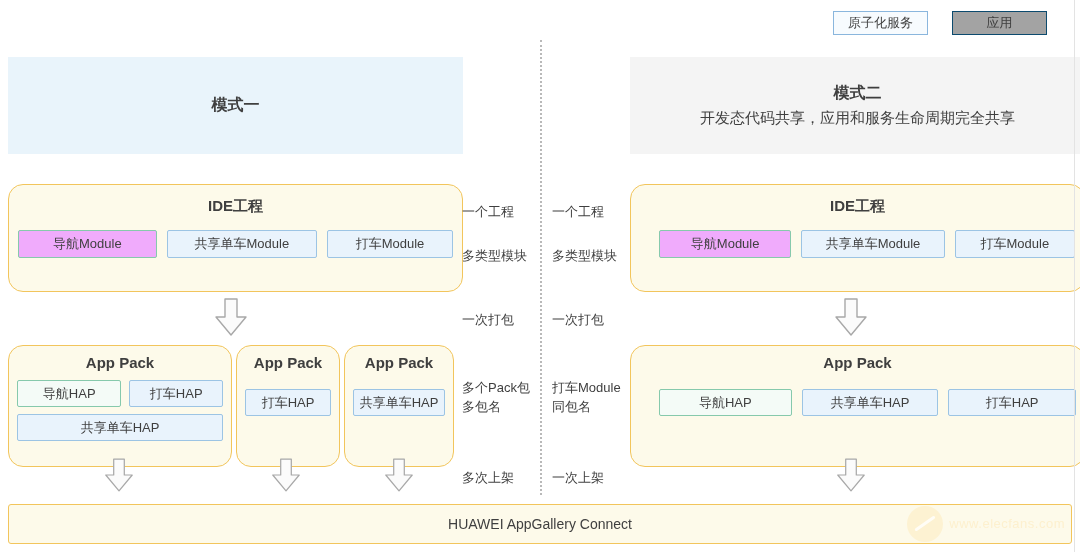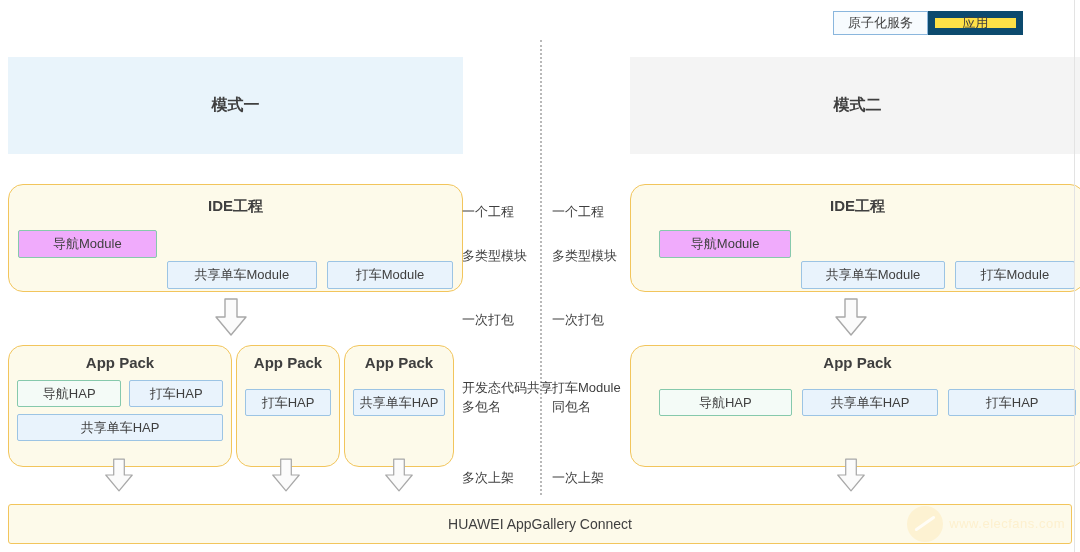--- a/index.html
+++ b/index.html
@@ -15,34 +15,35 @@
     overflow: hidden;
     position: relative;
   }
 
   
   .legend {
     position: absolute;
     top: 11px;
     left: 833px;
     display: flex;
+    gap: 24px;
   }
   .legend-chip {
     width: 95px;
     height: 24px;
     display: flex;
     align-items: center;
     justify-content: center;
     font-size: 13px;
     color: #3f3f3f;
     background: #fbfdff;
     box-sizing: border-box;
   }
   .chip-atomic { border: 1px solid #8ab6dd; background: #f7fbfe; }
-  .chip-app    { border: 7px solid #0c4a6e; background: #fde047; }
+  .chip-app    { border: 1px solid #0c4a6e; background: #a3a3a3; }
 
   
   .divider {
     position: absolute;
     left: 540px;
     top: 40px;
     width: 0;
     height: 455px;
     border-left: 2px dotted #b9b9b9;
   }
@@ -104,21 +105,21 @@
     display: flex;
     align-items: center;
     justify-content: center;
     font-size: 13px;
     color: #3f3f3f;
     box-sizing: border-box;
     border-radius: 2px;
     white-space: nowrap;
   }
   .chip.green { border: 1px solid #86c9ac; background: #f0abfc; }
-  .chip.blue  { border: 1px solid #9cc4e4; background: #e9f3fc; margin-top: 31px; }
+  .chip.blue  { border: 1px solid #9cc4e4; background: #e9f3fc; }
 
   .m-nav   { width: 143px; }
   .m-bike  { width: 155px; }
   .m-taxi  { width: 130px; }
 
   
   .mid-label {
     position: absolute;
     font-size: 13px;
     color: #3f3f3f;
@@ -315,33 +316,34 @@
 <svg class="arrow" style="left:271px; top:455px;" width="30" height="40" viewBox="0 0 34 40">
   <polygon points="11,2 23,2 23,20 32,20 17,38 2,20 11,20" fill="#fbfbfb" stroke="#a8a8a8" stroke-width="1.4" stroke-linejoin="round"></polygon>
 </svg>
 <svg class="arrow" style="left:384px; top:455px;" width="30" height="40" viewBox="0 0 34 40">
   <polygon points="11,2 23,2 23,20 32,20 17,38 2,20 11,20" fill="#fbfbfb" stroke="#a8a8a8" stroke-width="1.4" stroke-linejoin="round"></polygon>
 </svg>
 
 <div class="mid-label mid-left" style="top:203px;">一个工程</div>
 <div class="mid-label mid-left" style="top:247px;">多类型模块</div>
 <div class="mid-label mid-left" style="top:311px;">一次打包</div>
-<div class="mid-label mid-left" style="top:379px;">开发态代码共享
+<div class="mid-label mid-left" style="top:379px;">多个Pack包
 多包名</div>
 <div class="mid-label mid-left" style="top:469px;">多次上架</div>
 
 <div class="mid-label mid-right" style="top:203px;">一个工程</div>
 <div class="mid-label mid-right" style="top:247px;">多类型模块</div>
 <div class="mid-label mid-right" style="top:311px;">一次打包</div>
 <div class="mid-label mid-right" style="top:379px;">打车Module
 同包名</div>
 <div class="mid-label mid-right" style="top:469px;">一次上架</div>
 
 <div class="mode-header right" style="left:630px;">
   <div class="mode-title">模式二</div>
+  <div class="mode-sub">开发态代码共享，应用和服务生命周期完全共享</div>
 </div>
 
 <div class="panel ide-panel" style="left:630px;">
   <div class="panel-title">IDE工程</div>
   <div class="module-row" style="gap:10px; padding-left:28px;">
     <div class="chip green m-nav">
       <span>导航Module</span>
     </div>
     <div class="chip blue m-bike">
       <span>共享单车Module</span>

